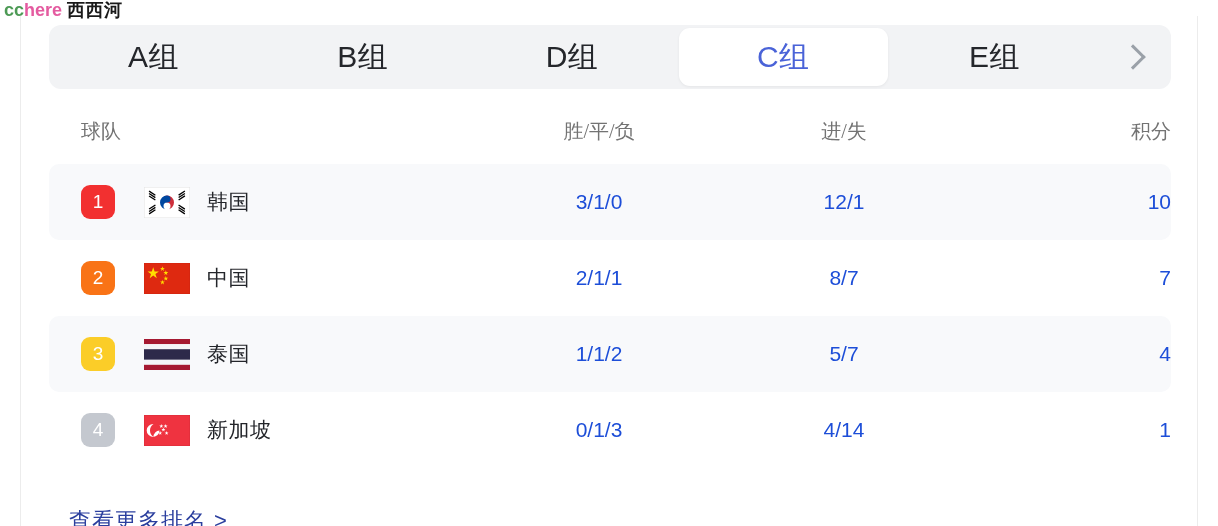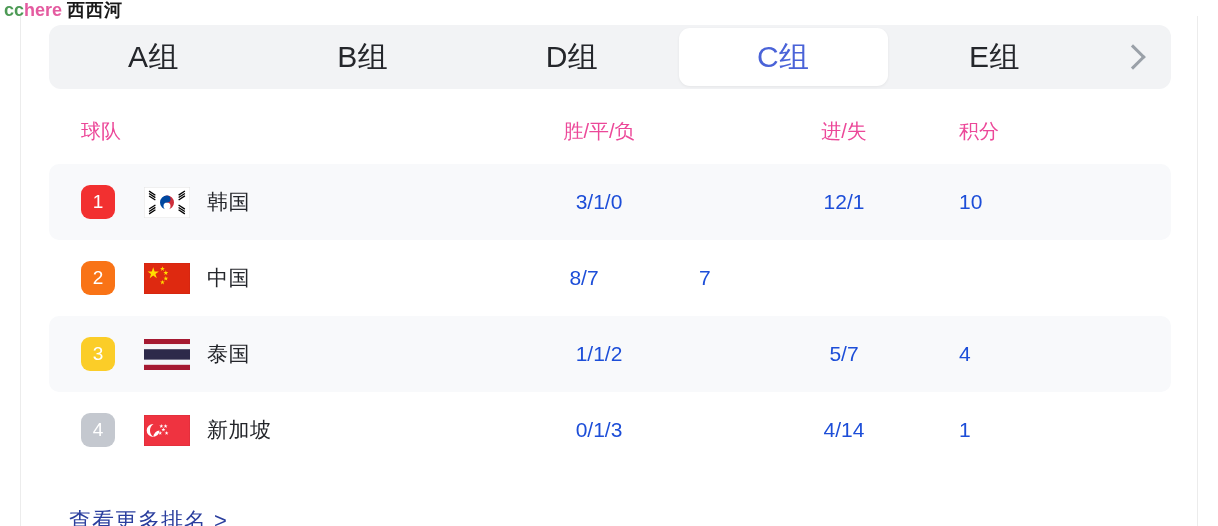--- a/index.html
+++ b/index.html
@@ -97,26 +97,27 @@
   
   .thead {
     position: absolute;
     left: 28px;
     top: 90px;
     width: 1122px;
     height: 50px;
     display: flex;
     align-items: center;
     font-size: 20px;
-    color: #ec4899;
+    color: #737373;
+    font-family: Liberation Serif, serif;
   }
   .col-team  { width: 420px; padding-left: 32px; box-sizing: border-box; text-align: left; }
   .col-wdl   { width: 260px; text-align: center; }
   .col-gf    { width: 230px; text-align: center; }
-  .col-pts   { width: 212px; text-align: left; }
+  .col-pts   { width: 212px; text-align: right; }
 
   .rows {
     position: absolute;
     left: 28px;
     top: 148px;
     width: 1122px;
   }
   .row {
     height: 76px;
     display: flex;
@@ -268,20 +269,21 @@
               <polygon points="9.2,4.2 10.6,8.4 14.9,8.4 11.4,11.0 12.8,15.2 9.2,12.6 5.7,15.2 7.0,11.0 3.5,8.4 7.8,8.4"></polygon>
               <polygon points="18.4,3.2 19.0,5.0 20.9,5.0 19.4,6.1 19.9,7.9 18.4,6.8 16.9,7.9 17.5,6.1 16.0,5.0 17.9,5.0"></polygon>
               <polygon points="21.8,7.3 22.4,9.1 24.3,9.1 22.8,10.2 23.3,12.0 21.8,10.9 20.3,12.0 20.9,10.2 19.4,9.1 21.3,9.1"></polygon>
               <polygon points="21.8,12.9 22.4,14.7 24.3,14.7 22.8,15.8 23.3,17.6 21.8,16.5 20.3,17.6 20.9,15.8 19.4,14.7 21.3,14.7"></polygon>
               <polygon points="18.4,16.7 19.0,18.5 20.9,18.5 19.4,19.6 19.9,21.4 18.4,20.3 16.9,21.4 17.5,19.6 16.0,18.5 17.9,18.5"></polygon>
             </g>
           </svg>
         </div>
         <div class="teamname">中国</div>
       </div>
+      <div class="col-wdl stat">2/1/1</div>
       <div class="col-gf  stat">8/7</div>
       <div class="col-pts stat">7</div>
     </div>
 
     <div class="row tinted">
       <div class="teamcell">
         <div class="rank" style="background:#fbcd28">3</div>
         <div class="flagwrap">
           <svg width="46" height="31" viewBox="0 0 46 31">
             <rect width="46" height="31" fill="#ffffff" stroke="#e2e2e2" stroke-width="1"></rect>

